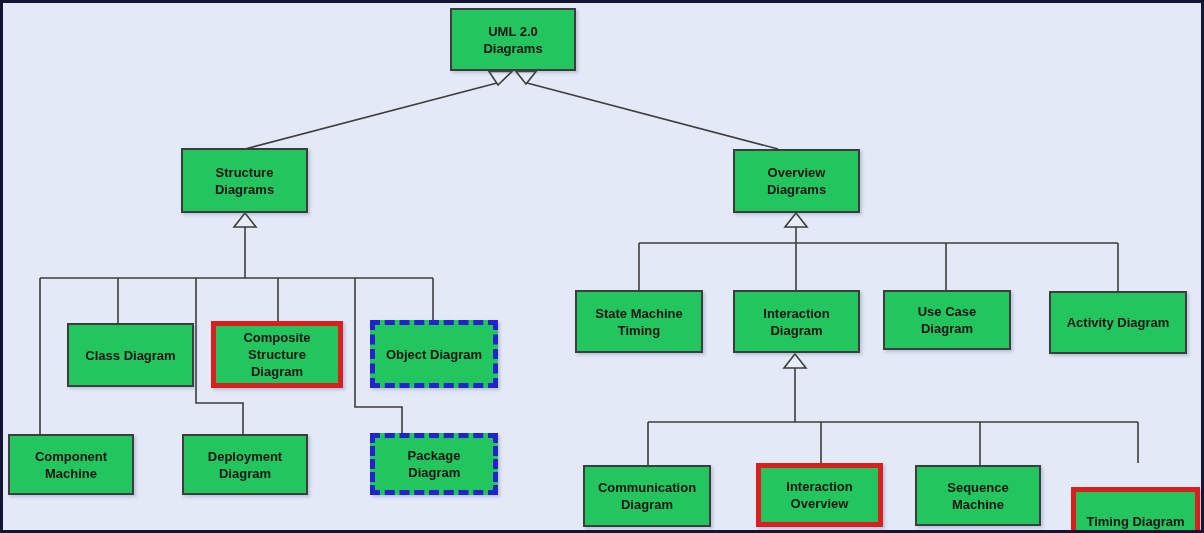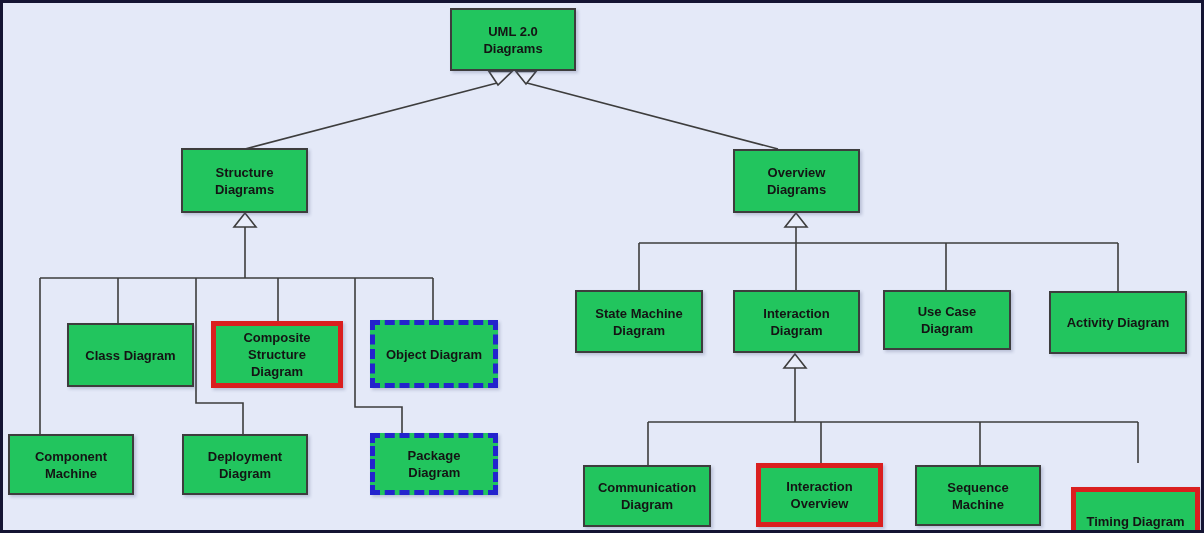--- a/index.html
+++ b/index.html
@@ -99,21 +99,21 @@
   <div class="box" style="left:5px;top:431px;width:126px;height:61px">Component
 Machine</div>
 
   <div class="box" style="left:179px;top:431px;width:126px;height:61px">Deployment
 Diagram</div>
 
   <div class="box blue" style="left:367px;top:430px;width:128px;height:62px">Package
 Diagram</div>
 
   <div class="box" style="left:572px;top:287px;width:128px;height:63px">State Machine
-Diagram</div>
+Timing</div>
 
   <div class="box" style="left:730px;top:287px;width:127px;height:63px">Interaction
 Diagram</div>
 
   <div class="box" style="left:880px;top:287px;width:128px;height:60px">Use Case
 Diagram</div>
 
   <div class="box" style="left:1046px;top:288px;width:138px;height:63px">Activity Diagram</div>
 
   <div class="box" style="left:580px;top:462px;width:128px;height:62px">Communication

